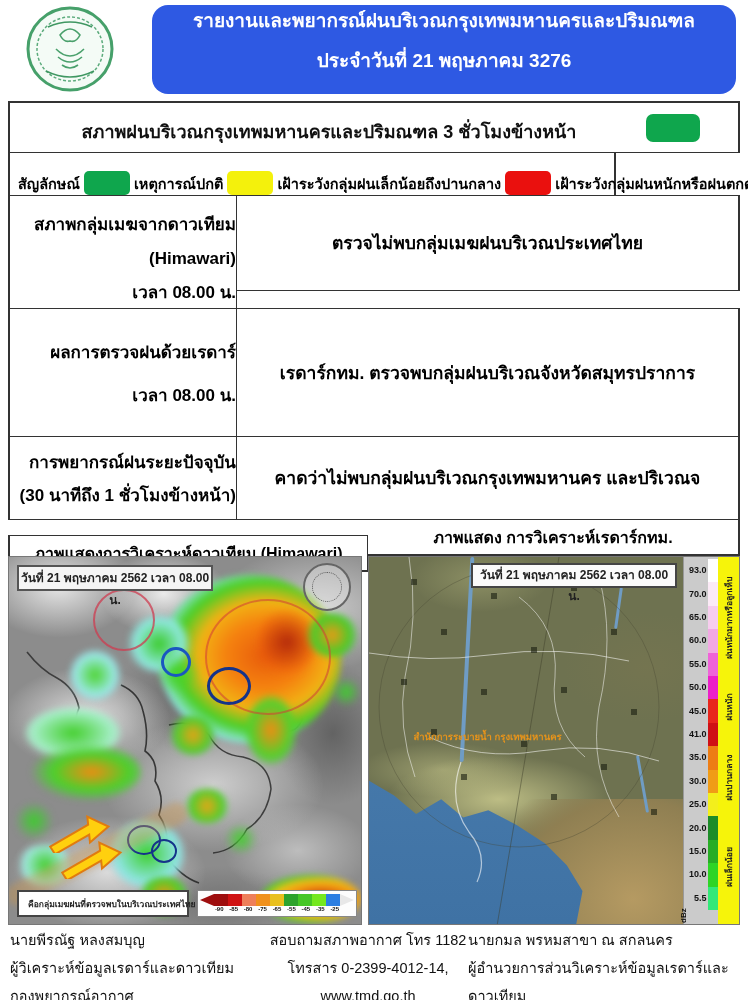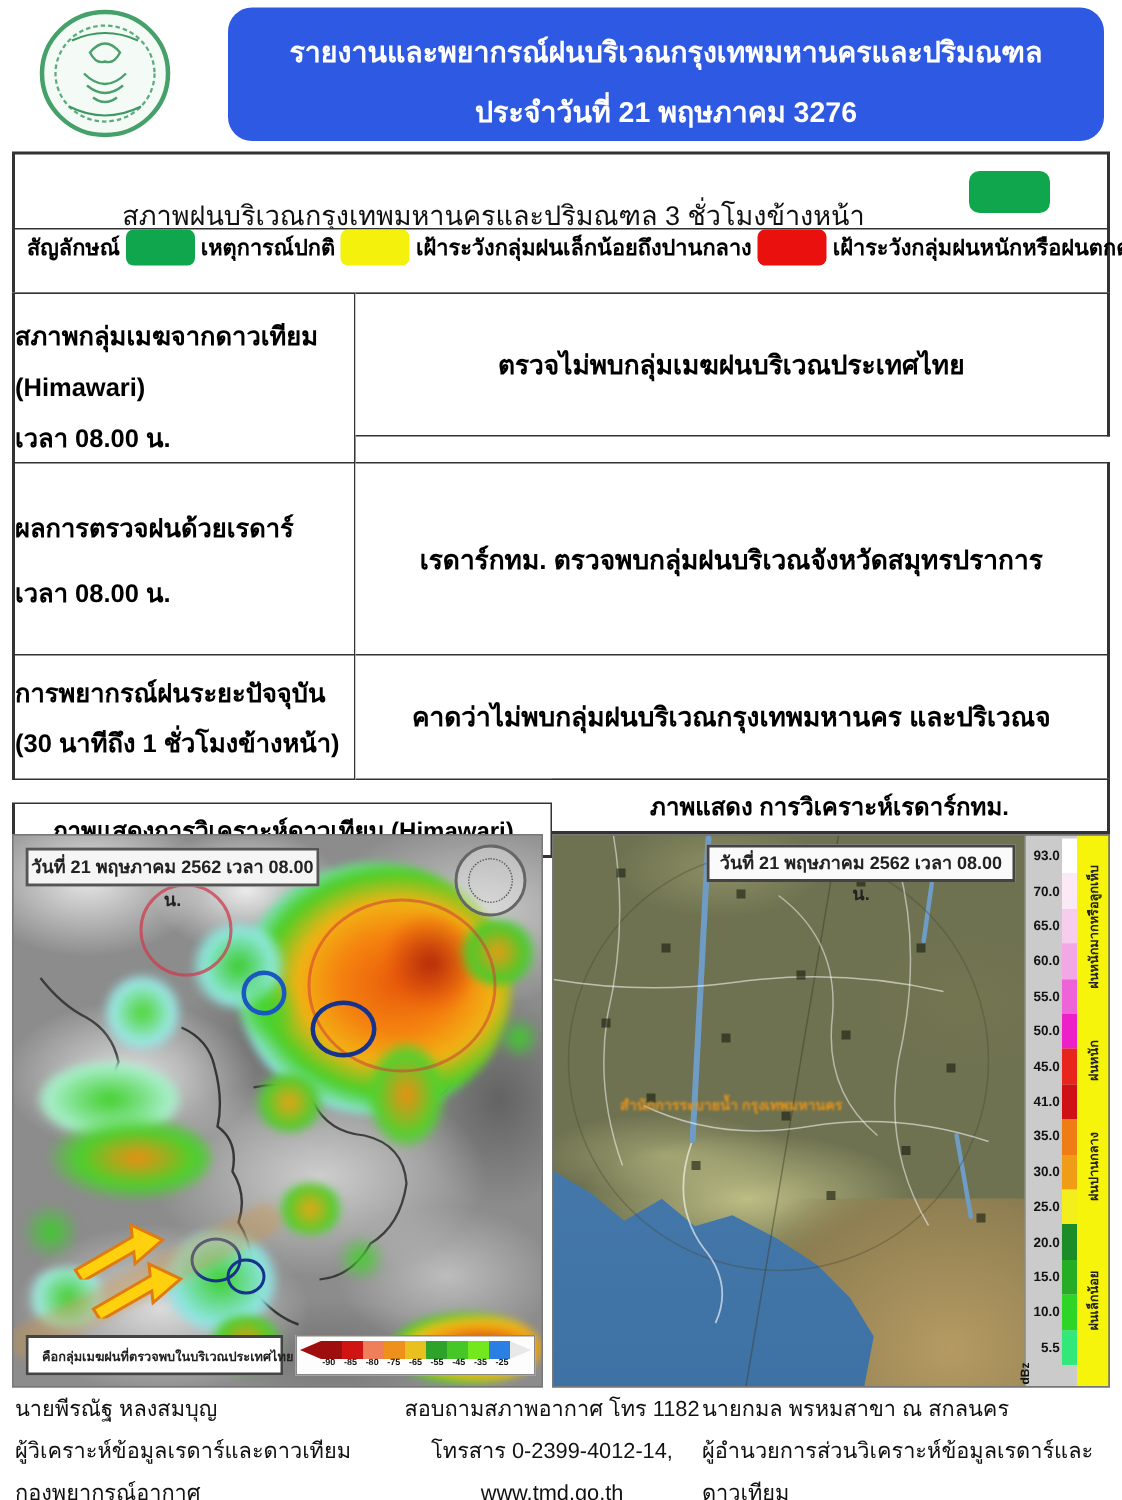--- a/index.html
+++ b/index.html
@@ -4,36 +4,36 @@
 <style>
   * { margin:0; padding:0; box-sizing:border-box; }
   html,body { background:#ffffff; }
   body { font-family:"Liberation Sans","DejaVu Sans",sans-serif; }
   #page { position:relative; width:748px; height:1000px; background:#ffffff; overflow:hidden; }
 
   
   #logo { position:absolute; left:18px; top:5px; width:104px; height:88px; }
   #banner { position:absolute; left:152px; top:5px; width:584px; height:89px;
             border-radius:16px; color:#fff; text-align:center; font-weight:bold; }
-  #banner .l1 { margin-top:14px; font-size:19px;text-align:center; }
+  #banner .l1 { font-size:19px;text-align:center; }
   #banner .l2 { margin-top:10px; font-size:19px; }
 
   
   .cell { position:absolute; border:1px solid #333; background:#fff; }
-  .bold { font-weight:normal; color:#111;margin-top:12px; }
+  .bold { font-weight:bold; color:#111; }
   #rowA { left:8px; top:101px; width:732px; height:52px; border-width:2px 2px 1px 2px; }
   #rowA .title { position:absolute; left:30px; right:120px; top:14px; text-align:center; font-size:18px; }
   #rowA .statusbox { position:absolute; right:38px; top:11px; width:54px; height:28px; border-radius:7px; }
 
-  #rowB { left:8px; top:152px; width:732px; height:44px; border-width:1px 2px 1px 2px;
-          display:flex; align-items:flex-start; padding:0 8px; }
+  #rowB { left:8px; top:152px; width:608px; height:44px; border-width:1px 2px 1px 2px;
+          display:flex; align-items:flex-end; padding:0 8px; }
   #rowB .lg-text { font-size:14.5px; font-weight:bold; white-space:nowrap; }
   #rowB .swatch { width:46px; height:24px; border-radius:5px; margin:0 4px; flex:none; }
 
-  .leftcell { left:8px; width:229px; border-width:1px 1px 1px 2px; text-align:left; }
+  .leftcell { left:8px; width:229px; border-width:1px 1px 1px 2px; text-align:right; }
   .rightcell { left:237px; width:503px; border-width:1px 2px 1px 0; display:flex; align-items:center; justify-content:center; }
   .leftcell div { font-size:17px; font-weight:bold; }
   .rightcell div { font-size:17.5px; font-weight:bold; text-align:center; padding:0 14px; }
 
   #rowC-l { top:195px; height:114px; padding-top:12px; }
   #rowC-l div { margin-top:0; line-height:34px; }
   #rowC-r { top:195px; height:96px; }
   #rowD-l { top:308px; height:129px; display:flex; flex-direction:column; justify-content:center; gap:16px; }
   #rowD-r { top:308px; height:129px; }
   #rowE-l { top:436px; height:84px; display:flex; flex-direction:column; justify-content:center; gap:6px; }

